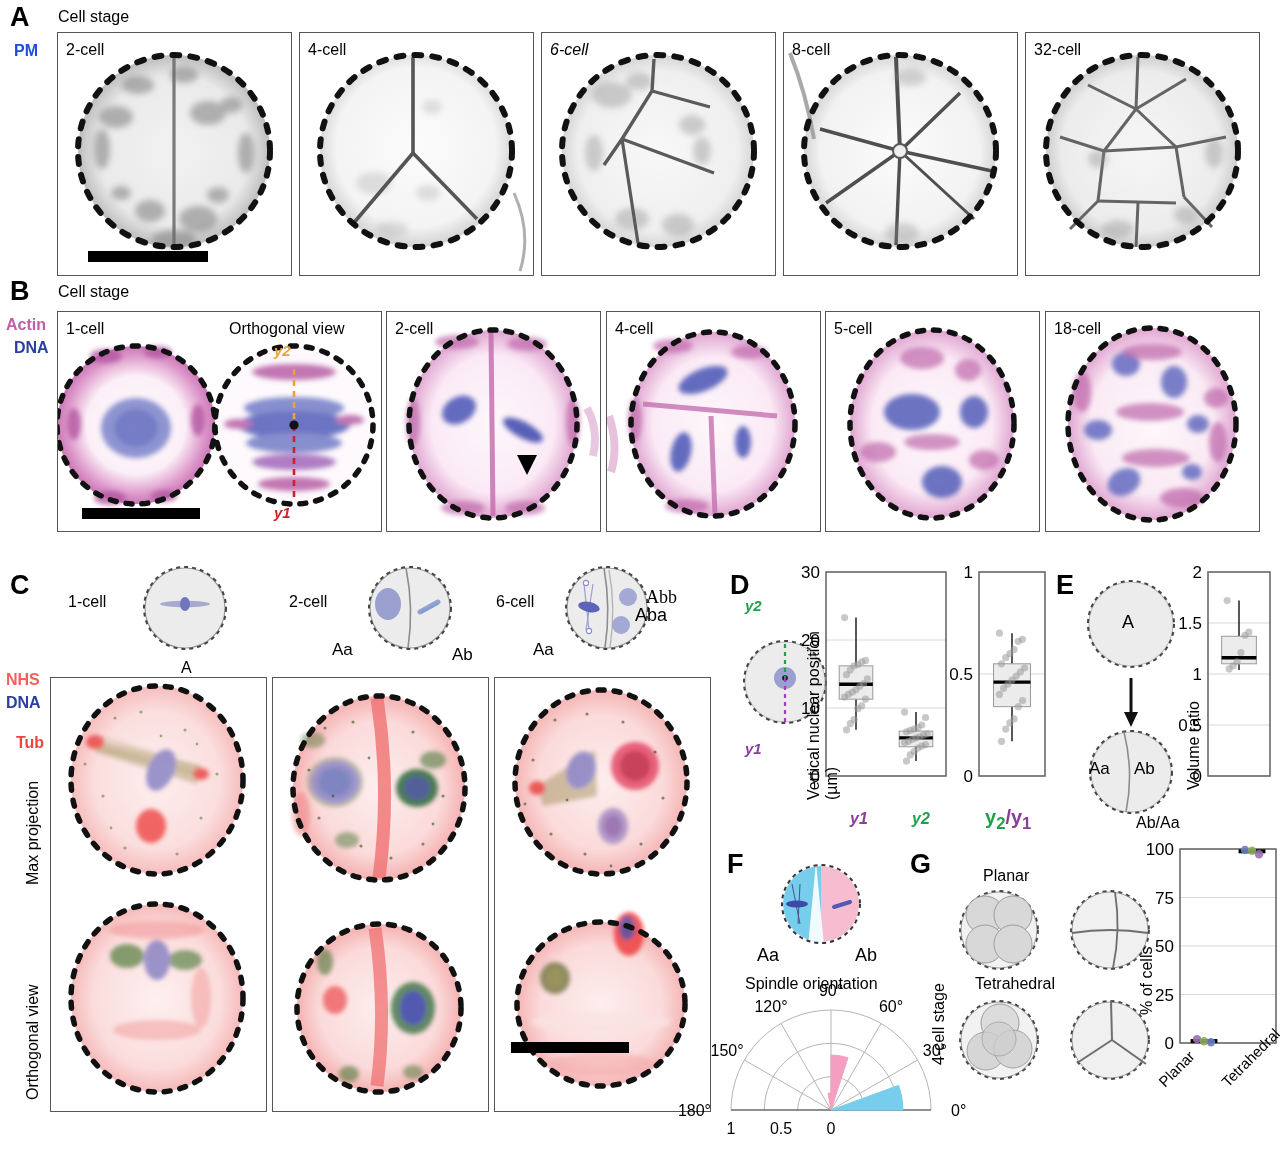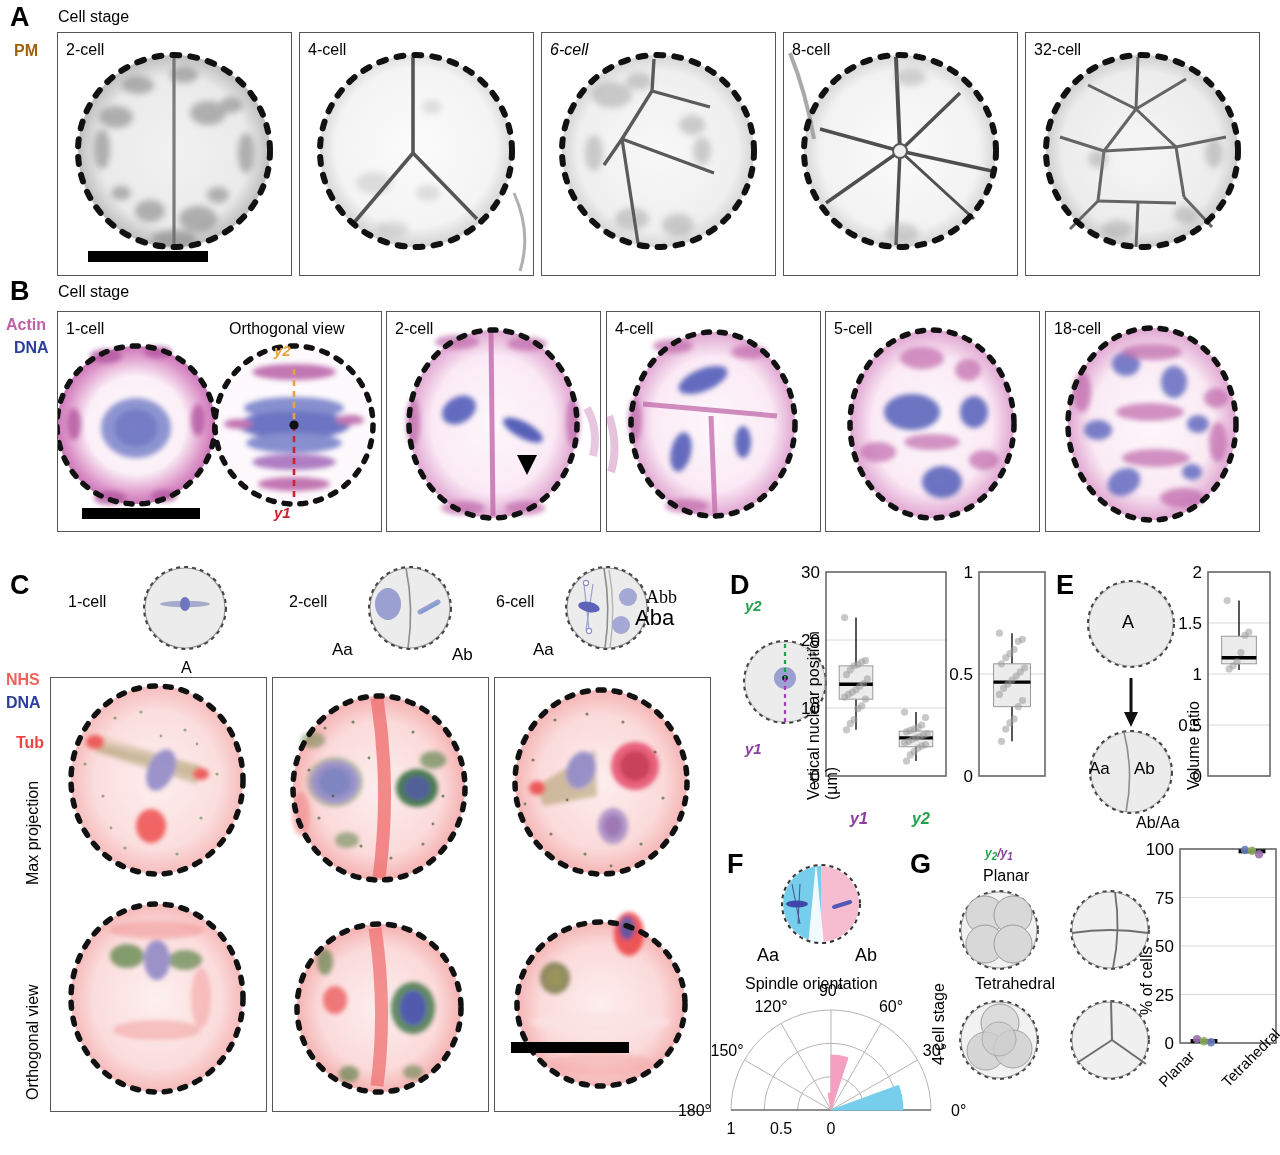--- a/index.html
+++ b/index.html
@@ -11,21 +11,21 @@
   .imgbox{position:absolute;border:1.6px solid #555;background:#fff;overflow:hidden;}
   .vert{writing-mode:vertical-rl;transform:rotate(180deg);}
   .scalebar{position:absolute;background:#000;height:11px;}
   svg{display:block;overflow:visible;}
 </style>
 </head>
 <body>
 
 <div class="abs panel-letter" style="left:10px;top:4px;">A</div>
 <div class="abs hdr" style="left:58px;top:8px;">Cell stage</div>
-<div class="abs hdr" style="left:14px;top:42px;font-weight:bold;color:#a16207;">PM</div>
+<div class="abs hdr" style="left:14px;top:42px;font-weight:bold;color:#1d4ed8;">PM</div>
 
 <div class="imgbox" style="left:57px;top:32px;width:233px;height:242px;">
   <svg width="233" height="242" viewBox="0 0 233 242">
     <defs>
       <radialGradient id="gA1" cx="50%" cy="50%" r="50%">
         <stop offset="0%" stop-color="#f2f2f2"></stop>
           <stop offset="78%" stop-color="#eaeaea"></stop>
           <stop offset="100%" stop-color="#bdbdbd"></stop>
       </radialGradient>
       <filter id="blurA">
@@ -387,21 +387,21 @@
     <path d="M38 22 L31 68" stroke="#9aa0cf" stroke-width="1.2" fill="none"></path>
     <ellipse cx="34" cy="45" rx="11" ry="5" fill="#5c63b8" transform="rotate(12 34 45)"></ellipse>
     <circle cx="31" cy="21" r="2.6" fill="#fff" stroke="#8a90c8" stroke-width="1.1"></circle>
     <circle cx="34" cy="69" r="2.6" fill="#fff" stroke="#8a90c8" stroke-width="1.1"></circle>
     <circle cx="73" cy="35" r="9" fill="#a3a8d4"></circle>
     <circle cx="66" cy="63" r="9" fill="#a3a8d4"></circle>
   </svg>
 </div>
 <div class="abs plabel" style="left:533px;top:640px;font-size:17px;">Aa</div>
 <div class="abs plabel" style="left:646px;top:587px;font-size:18px;font-family:Liberation Serif, serif;">Abb</div>
-<div class="abs plabel" style="left:635px;top:605px;font-size:22px;">Aba</div>
+<div class="abs plabel" style="left:635px;top:605px;font-size:18px;">Aba</div>
 
 <div class="abs hdr" style="left:6px;top:671px;font-weight:bold;color:#f2615c;">NHS</div>
 <div class="abs hdr" style="left:6px;top:694px;font-weight:bold;color:#2b3f9e;">DNA</div>
 <div class="abs hdr" style="left:16px;top:734px;font-weight:bold;color:#ef4444;">Tub</div>
 <div class="abs vert plabel" style="left:24px;top:735px;height:150px;">Max projection</div>
 <div class="abs vert plabel" style="left:24px;top:955px;height:145px;">Orthogonal view</div>
 
 <div class="imgbox" style="left:50px;top:677px;width:215px;height:433px;">
   <svg width="215" height="433" viewBox="0 0 215 433">
     <defs>
@@ -828,13 +828,13 @@
       <circle cx="74" cy="7.746000000000009" r="4.2" fill="#8fae5b" opacity="0.9"></circle>
       <circle cx="81" cy="11.238" r="4.2" fill="#9b6fb0" opacity="0.9"></circle>
     </svg>
 </div>
 <div class="abs vert" style="left:1138px;top:905px;height:110px;font-size:16px;">% of cells</div>
 <div class="abs" style="left:1155px;top:1078px;font-size:15px;transform:rotate(-45deg);transform-origin:left top;">Planar</div>
 <div class="abs" style="left:1218px;top:1078px;font-size:15px;transform:rotate(-45deg);transform-origin:left top;">Tetrahedral</div>
 
 <div class="abs" style="left:850px;top:810px;font-size:16px;font-weight:bold;font-style:italic;color:#8b3d9e;">y1</div>
 <div class="abs" style="left:912px;top:810px;font-size:16px;font-weight:bold;font-style:italic;color:#22a14a;">y2</div>
-<div class="abs" style="left:985px;top:846px;font-size:12px;font-weight:bold;font-style:italic;"><span style="color:#22a14a">y<sub>2</sub></span><span style="color:#8b3d9e">/y<sub>1</sub></span></div>
+<div class="abs" style="left:985px;top:806px;font-size:20px;font-weight:bold;"><span style="color:#22a14a">y<sub>2</sub></span><span style="color:#8b3d9e">/y<sub>1</sub></span></div>
 
 </body></html>

